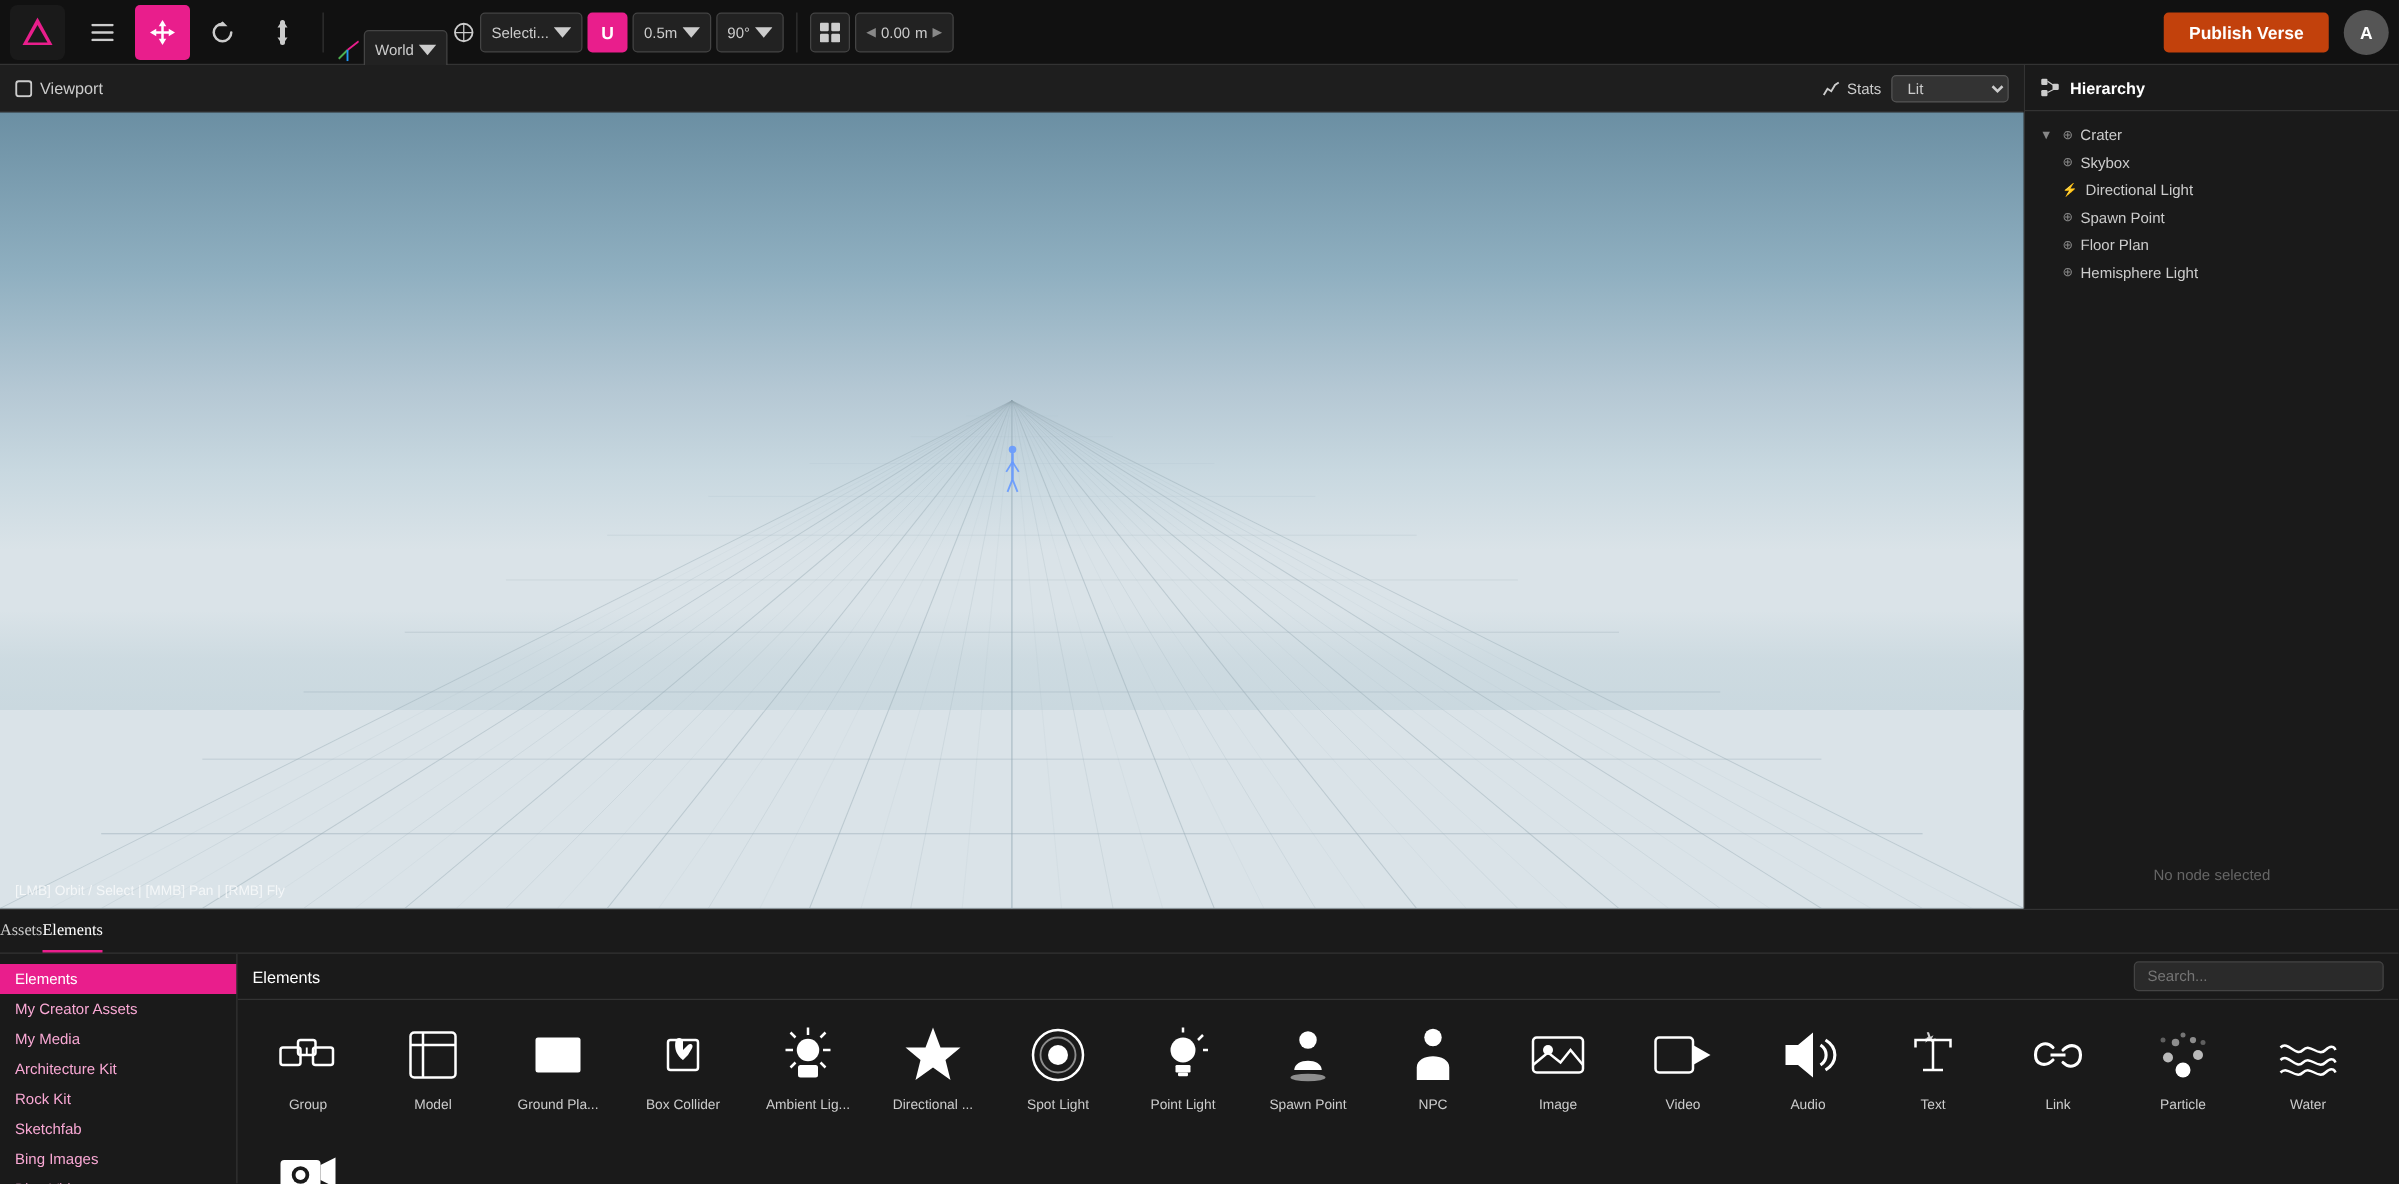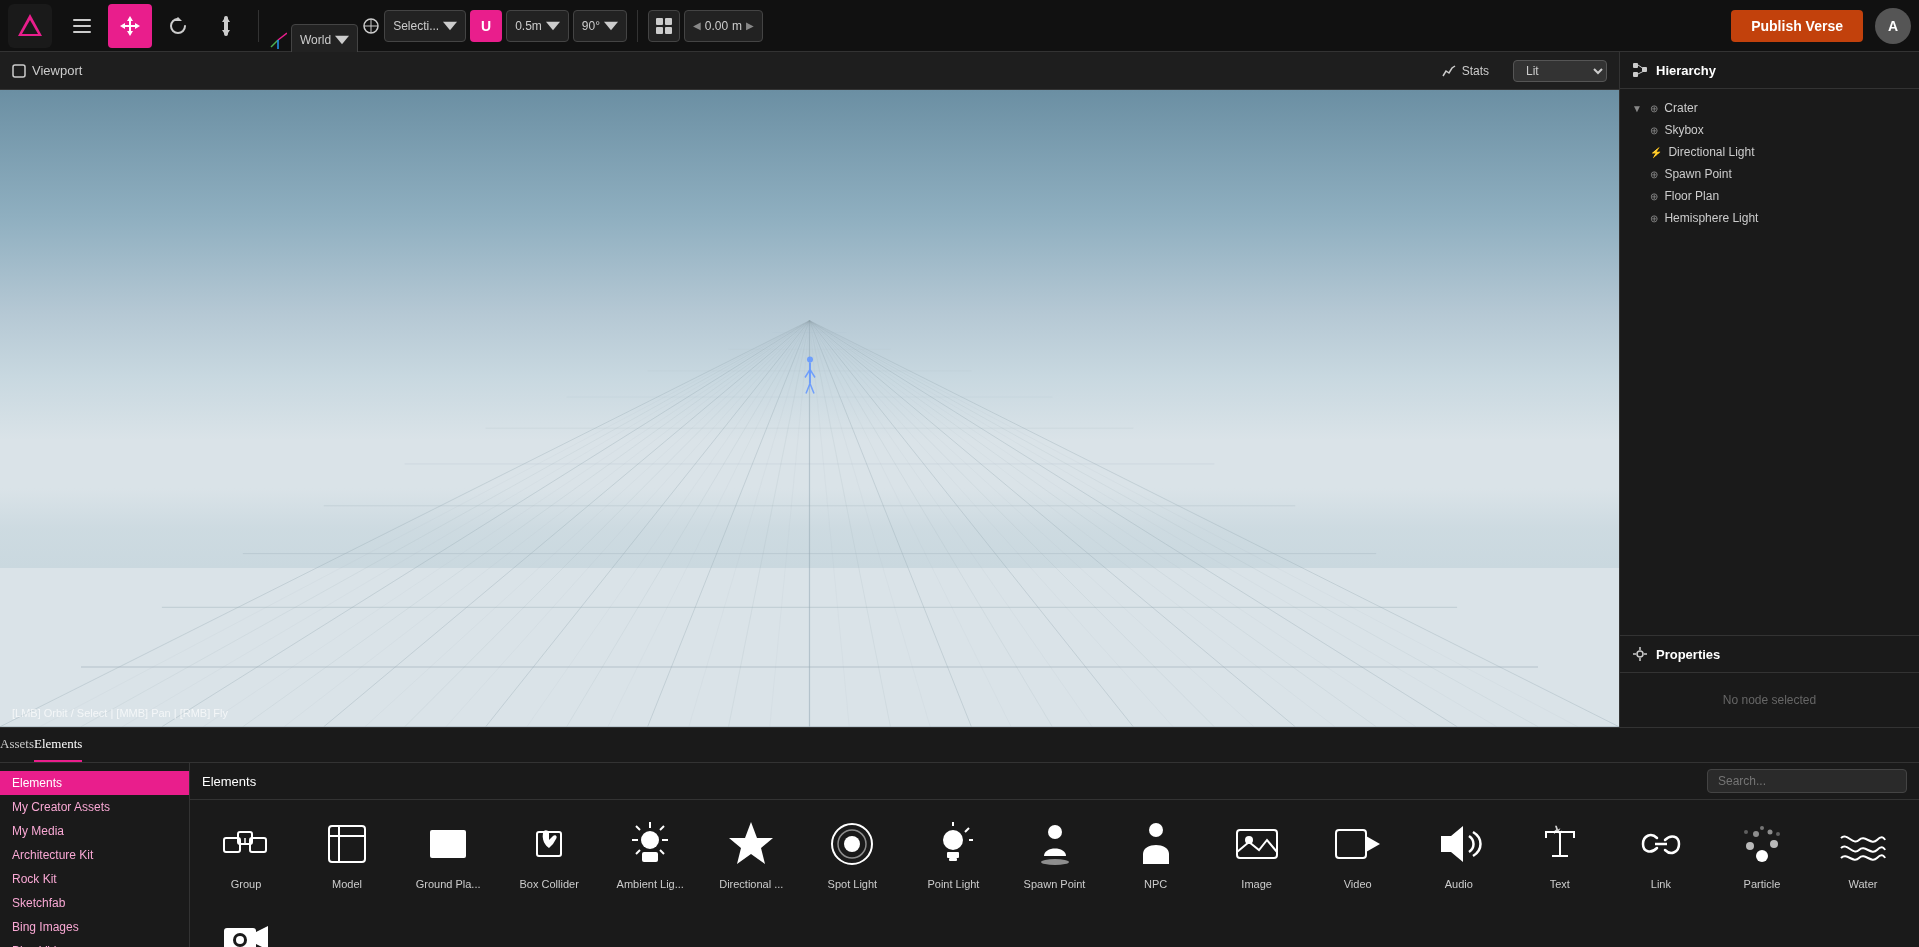--- a/index.html
+++ b/index.html
@@ -93,21 +93,21 @@
     
     .viewport-area {
       flex: 1;
       display: flex;
       flex-direction: column;
       overflow: hidden;
     }
     .viewport-header {
       display: flex; align-items: center;
       background: #1e1e1e; height: 38px; padding: 0 12px;
-      border-bottom: 1px solid #333; gap: 24px;
+      border-bottom: 1px solid #333; gap: 8px;
       flex-shrink: 0;
     }
     .viewport-title { display: flex; align-items: center; gap: 6px; color: #ccc; font-size: 13px; }
     .viewport-spacer { flex: 1; }
     .viewport-stats { display: flex; align-items: center; gap: 6px; color: #ccc; font-size: 12px; }
     .lit-dropdown {
       background: #333; border: 1px solid #555; color: #ccc;
       padding: 2px 8px; border-radius: 4px; cursor: pointer; font-size: 12px;
     }
 
@@ -209,21 +209,21 @@
       border-bottom: 1px solid #333; flex-shrink: 0; gap: 8px;
     }
     .elements-title { font-size: 13px; color: #fff; font-weight: 500; flex: 1; }
     .search-input {
       background: #2a2a2a; border: 1px solid #444; color: #ccc;
       padding: 4px 10px; border-radius: 4px; font-size: 12px; width: 200px;
     }
 
     .elements-grid {
       display: flex; flex-wrap: wrap;
-      overflow-y: auto; padding: 8px; gap: 4px; flex: 1; justify-content: space-between;
+      overflow-y: auto; padding: 8px; gap: 4px; flex: 1;
     }
     .element-item {
       display: flex; flex-direction: column; align-items: center;
       width: 96px; padding: 8px 4px;
       cursor: pointer; border-radius: 6px;
       gap: 6px;
     }
     .element-icon {
       width: 56px; height: 56px;
       display: flex; align-items: center; justify-content: center;
@@ -513,30 +513,20 @@
             <span style="color:#888;font-size:10px;">⊕</span>
             <span>Floor Plan</span>
           </div>
 
           <div class="hierarchy-item indent">
             <span style="color:#888;font-size:10px;">⊕</span>
             <span>Hemisphere Light</span>
           </div>
         </div>
 
-        <div class="properties-header">
-          <svg width="16" height="16" viewBox="0 0 16 16" fill="none" stroke="#ccc" stroke-width="1.5">
-            <circle cx="8" cy="8" r="3"></circle>
-            <line x1="8" y1="1" x2="8" y2="4"></line>
-            <line x1="8" y1="12" x2="8" y2="15"></line>
-            <line x1="1" y1="8" x2="4" y2="8"></line>
-            <line x1="12" y1="8" x2="15" y2="8"></line>
-          </svg>
-          <span>Properties</span>
-        </div>
         <div class="no-node">No node selected</div>
 
       </div>
     </div>
 
     <div class="bottom-panel">
       <div class="assets-tabs">
         <div class="assets-tab">Assets</div>
         <div class="assets-tab active">Elements</div>
       </div>

